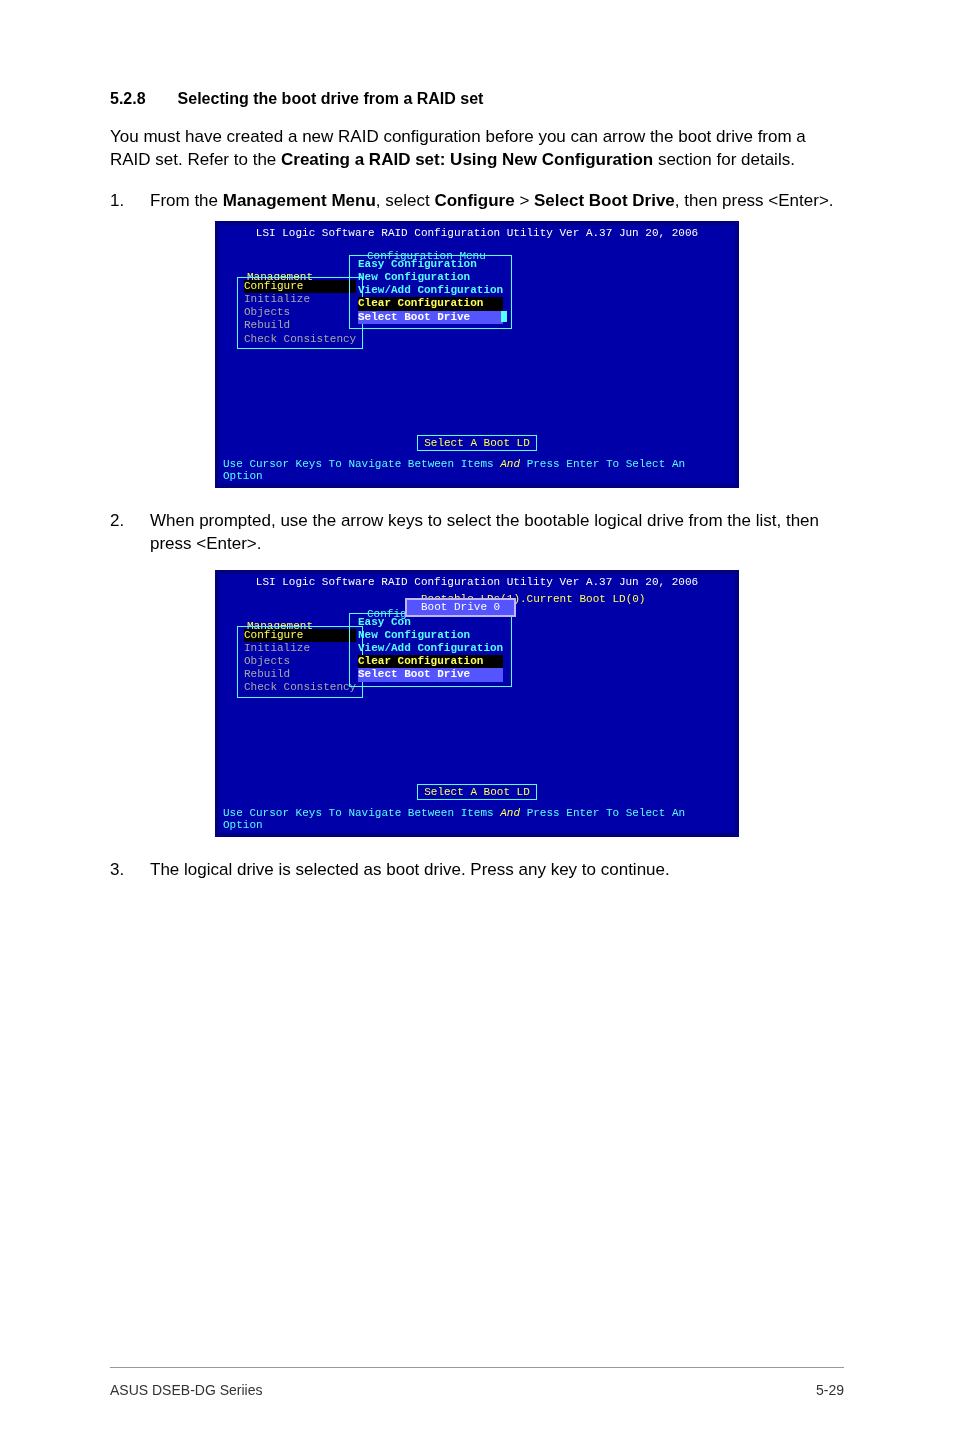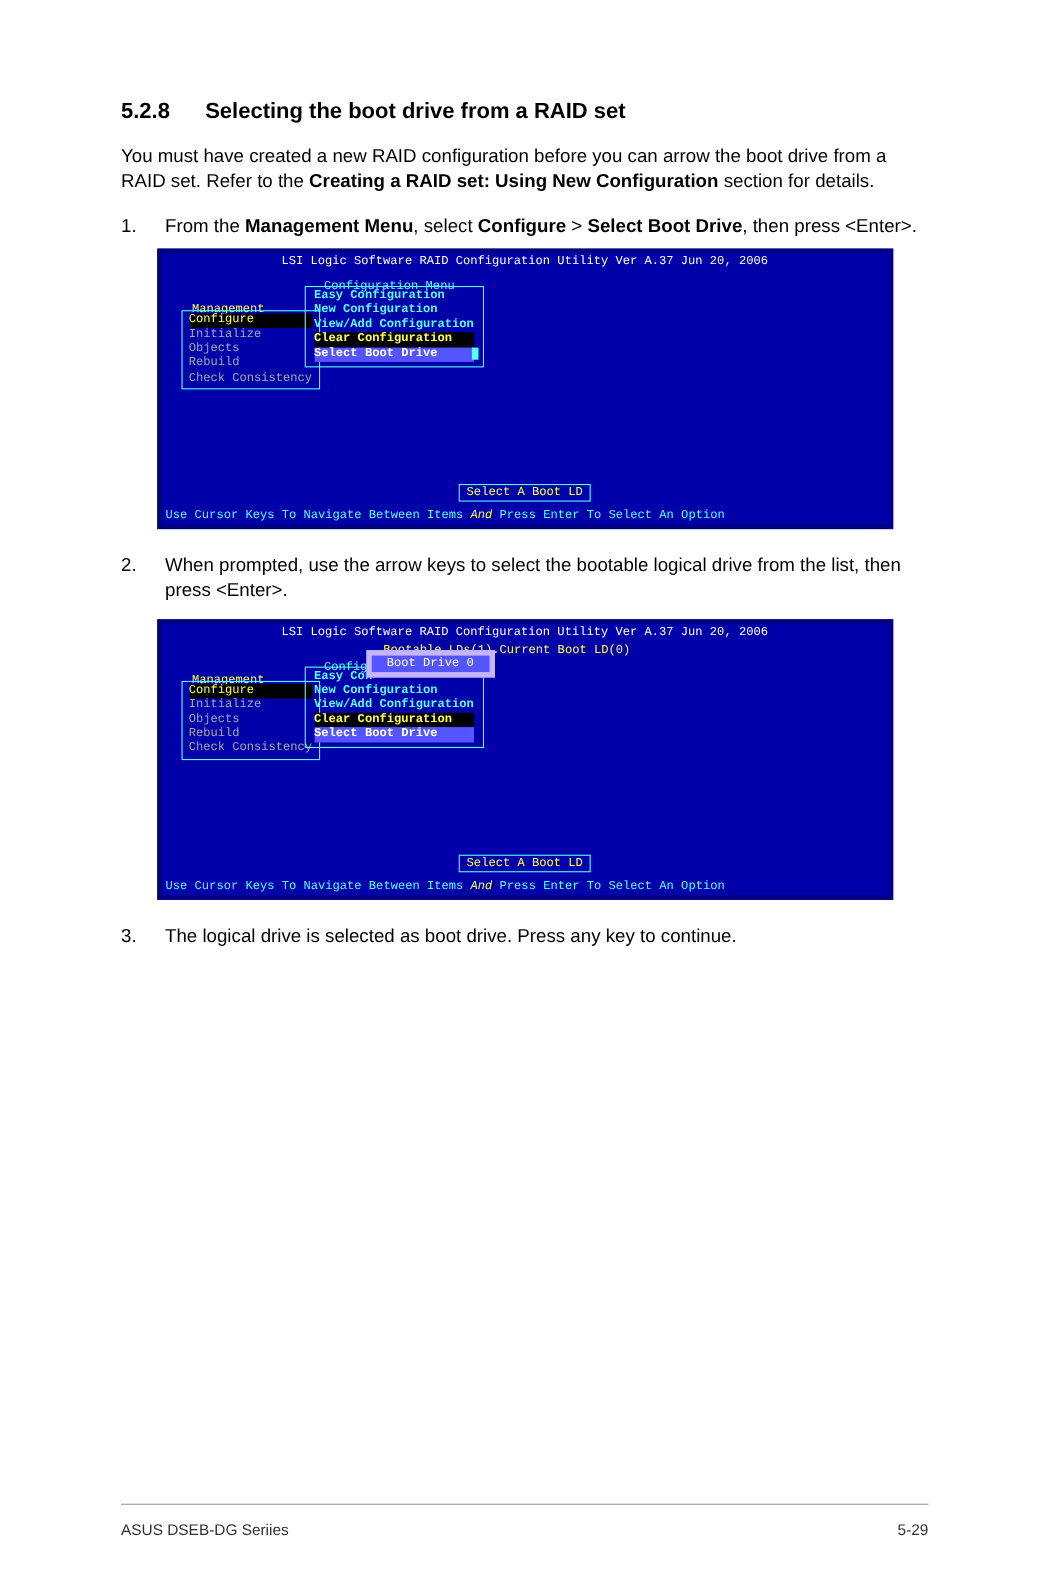--- a/index.html
+++ b/index.html
@@ -11,21 +11,21 @@
       display: flex;
       flex-direction: column;
       min-height: 1438px;
     }
     .page {
       padding: 90px 110px 50px 110px;
       flex: 1;
     }
     .heading {
       font-weight: bold;
-      font-size: 20px;
+      font-size: 16px;
       margin-bottom: 18px;
     }
     .heading-num {
       display: inline-block;
       margin-right: 32px;
     }
     .para {
       font-size: 17px;
       line-height: 1.35;
       margin-bottom: 18px;
@@ -42,21 +42,21 @@
     .step-num {
       width: 40px;
       flex-shrink: 0;
     }
     .step-text {
       flex: 1;
     }
     .shot {
       display: block;
       margin: 0 auto 20px auto;
-      width: 669px;
+      width: 524px;
       border: 4px solid #000080;
       background: #0000a8;
       font-family: "Courier New", monospace;
       font-size: 11px;
       color: #55ffff;
       position: relative;
       box-sizing: border-box;
     }
     .shot-inner {
       padding: 0;
@@ -121,21 +121,21 @@
       right:-4px;
       bottom:2px;
       width:6px;
       height:11px;
       background:#55ffff;
     }
     .boot-box {
       position: absolute;
       left: 186px;
       top: 8px;
-      border: 5px solid #c4b5fd;
+      border: 2px solid #c4b5fd;
       padding: 1px 14px;
       color: #fff;
       background: #5555ff;
       line-height:1.2;
     }
     .boot-label {
       position: absolute;
       left: 200px;
       top: 3px;
       background: #0000a8;

